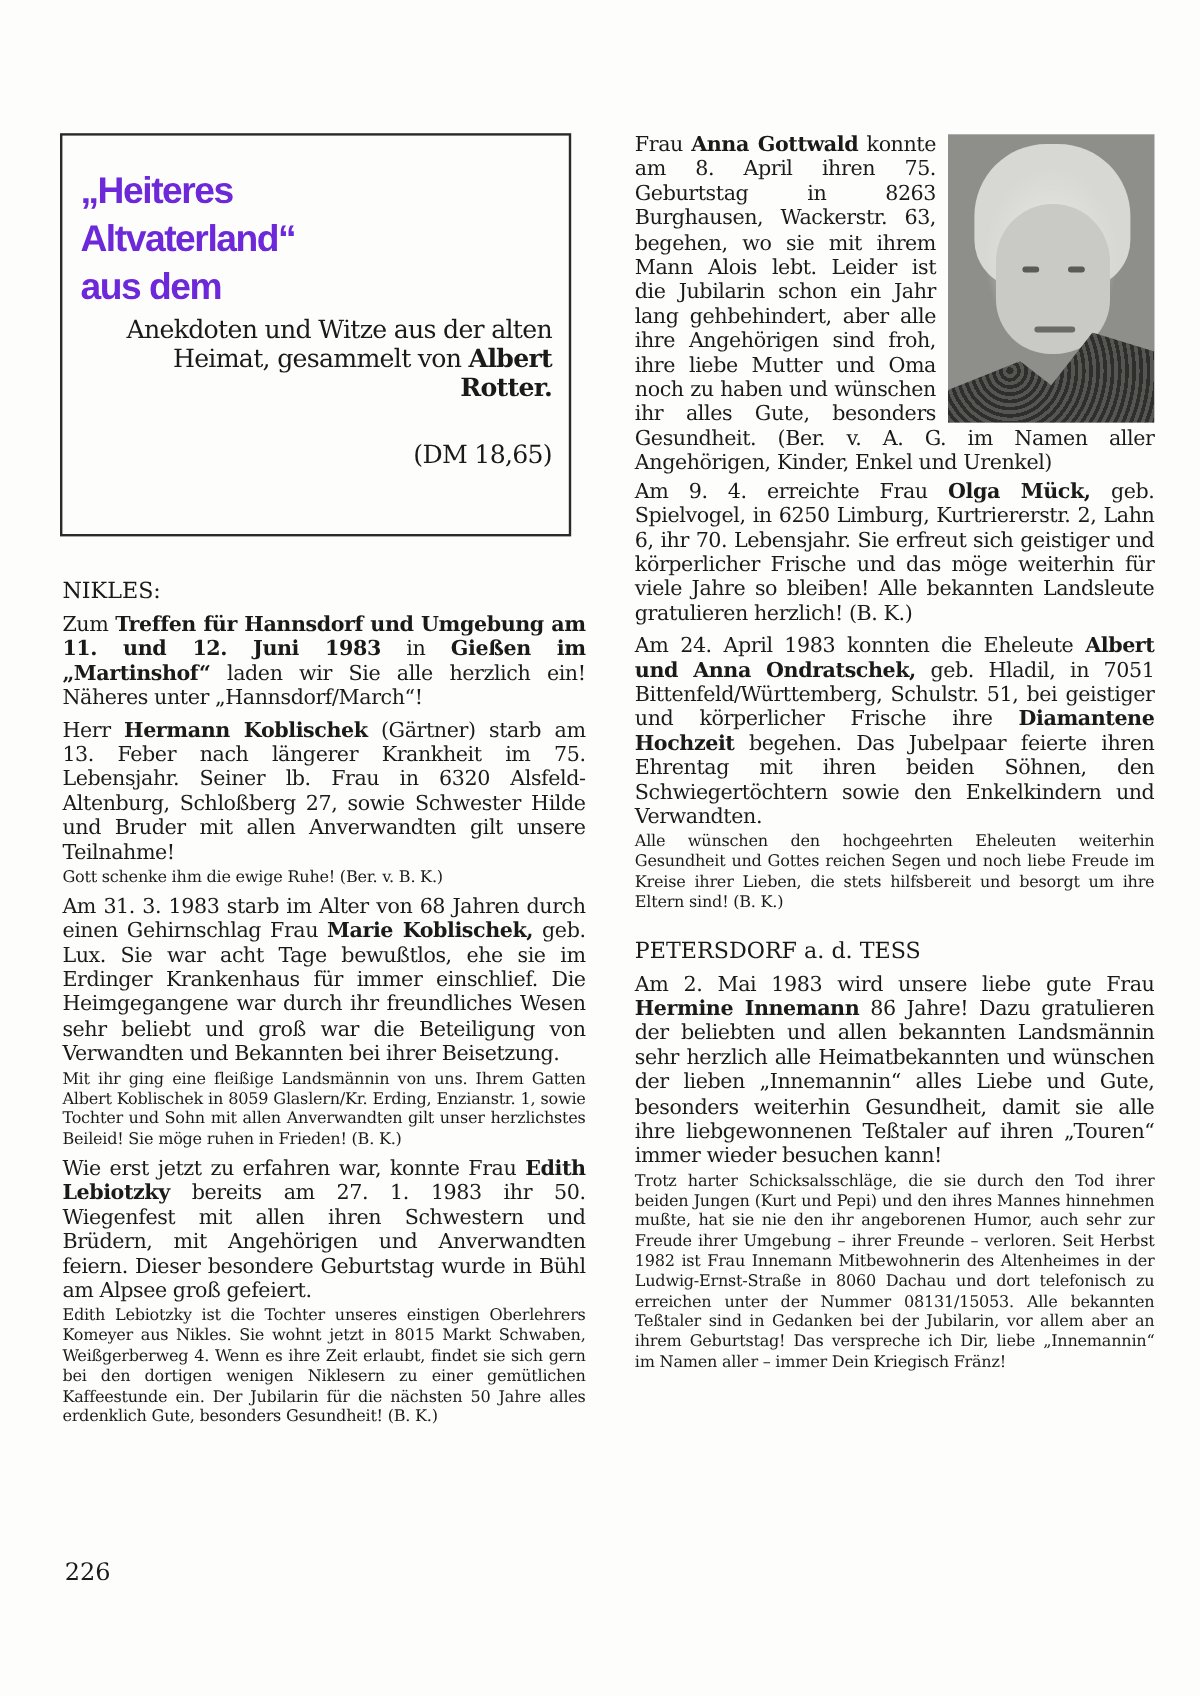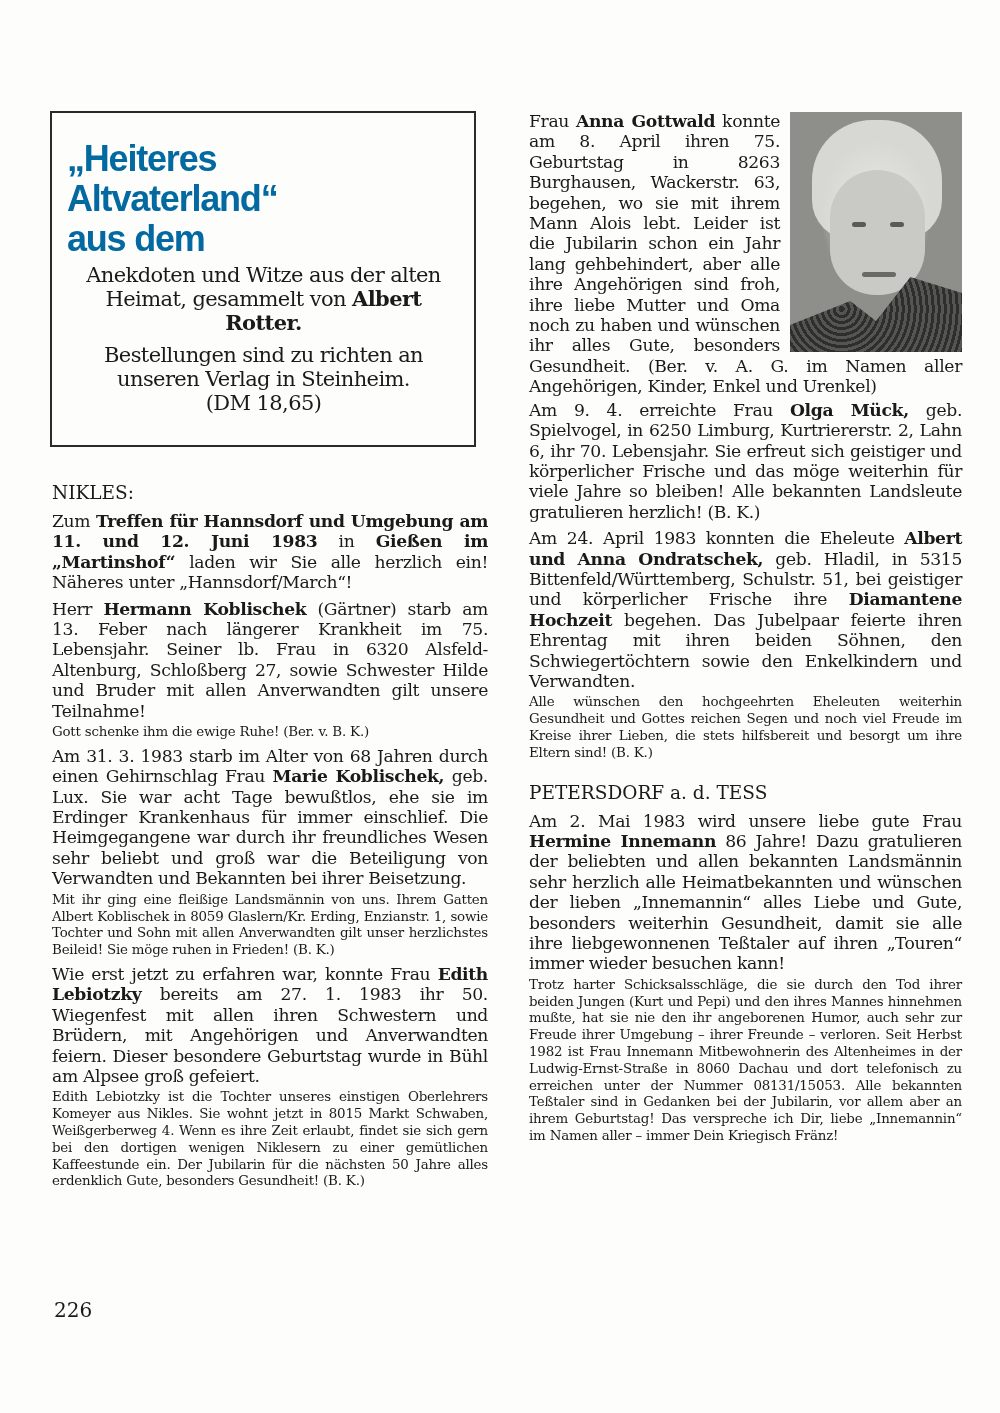--- a/index.html
+++ b/index.html
@@ -9,21 +9,21 @@
   }
   .col { position: absolute; }
   #left { left: 52px; top: 111px; width: 436px; }
   #right { left: 529px; top: 111px; width: 433px; }
   .box {
     position: relative; left: -2px; width: 426px; height: 336px;
     border: 2.5px solid #2a2a2a; box-sizing: border-box; padding: 26px 14px 0 15px;
   }
   .box-title {
     font-family: "Liberation Sans", "DejaVu Sans", sans-serif; font-weight: bold;
-    font-size: 36px; line-height: 40px; letter-spacing: -1.2px; margin: 0 0 4px 0; color: #0369a1;
+    font-size: 31px; line-height: 40px; letter-spacing: -1.2px; margin: 0 0 4px 0; color: #6d28d9;
   }
   .box-text { font-size: 21px; line-height: 24px; margin: 0 0 8px 0; font-family: "DejaVu Serif", serif; letter-spacing: -0.6px; }
   .section-head { font-size: 18.5px; font-weight: normal; margin: 0 0 6px 0; line-height: 24px; }
   p { margin: 0; text-align: justify; }
   .big { font-size: 17.2px; line-height: 20.4px; letter-spacing: -0.35px; margin-bottom: 3px; }
   .small { font-size: 13.4px; line-height: 16.8px; letter-spacing: -0.2px; margin-bottom: 5px; }
   .big + .big { margin-top: 6px; }
   b { font-weight: bold; }
   .photo {
     float: right; width: 172px; height: 240px; margin: 1px 0 2px 10px;
@@ -33,34 +33,34 @@
   }
   .photo .hair { position:absolute; left: 22px; top: 8px; width: 130px; height: 120px; border-radius: 60px 60px 40px 40px; background: #e4e4e0; opacity: .85; }
   .photo .face { position:absolute; left: 40px; top: 58px; width: 95px; height: 125px; border-radius: 48px 48px 46px 46px; background: #c9c9c5; }
   .photo .eye1, .photo .eye2 { position:absolute; top: 110px; width: 14px; height: 5px; background:#5a5a56; border-radius: 3px; }
   .photo .eye1 { left: 62px; } .photo .eye2 { left: 100px; }
   .photo .mouth { position:absolute; left: 72px; top: 160px; width: 34px; height: 5px; background:#6a6a66; border-radius: 3px; }
   .photo .dress { position:absolute; left: 0; top: 165px; width: 172px; height: 80px;
     background: repeating-radial-gradient(circle at 30% 40%, #2e2e2c 0 3px, #555552 3px 6px);
     clip-path: polygon(0 60%, 35% 30%, 50% 55%, 70% 0, 100% 20%, 100% 100%, 0 100%); }
   .pagenum { position: absolute; left: 54px; top: 1298px; font-size: 20px; }
-  .hyphless { text-align: center; }
+  .hyphless { text-align: right; }
 </style>
 </head>
 <body>
 
 <div class="col" id="left">
   <div class="box">
     <div class="box-title">
       <div>„Heiteres</div>
       <div>Altvaterland“</div>
       <div>aus dem</div>
     </div>
     <p class="box-text hyphless"><span>Anekdoten und Witze aus der alten Heimat, gesammelt von </span><b>Albert Rotter.</b></p>
-    <p class="box-text hyphless"><span>Bestellungen sind zu richten an unseren Verlag in Steinheim.</span><br><span>(DM 18,65)</span></p>
+    <p class="box-text hyphless"><br><span>(DM 18,65)</span></p>
   </div>
 
   <div style="height:34px"></div>
   <div class="section-head">NIKLES:</div>
 
   <p class="big"><span>Zum </span><b>Treffen für Hannsdorf und Umgebung am 11. und 12. Juni 1983</b><span> in </span><b>Gießen im „Martinshof“</b><span> laden wir Sie alle herzlich ein! Näheres unter „Hannsdorf/March“!</span></p>
 
   <p class="big"><span>Herr </span><b>Hermann Koblischek</b><span> (Gärtner) starb am 13. Feber nach längerer Krankheit im 75. Lebensjahr. Seiner lb. Frau in 6320 Alsfeld-Altenburg, Schloßberg 27, sowie Schwester Hilde und Bruder mit allen Anverwandten gilt unsere Teilnahme!</span></p>
   <p class="small">Gott schenke ihm die ewige Ruhe! (Ber. v. B. K.)</p>
 
@@ -78,22 +78,22 @@
     <div class="eye1"></div>
     <div class="eye2"></div>
     <div class="mouth"></div>
     <div class="dress"></div>
   </div>
   <p class="big"><span>Frau </span><b>Anna Gottwald</b><span> konnte am 8. April ihren 75. Geburtstag in 8263 Burghausen, Wackerstr. 63, begehen, wo sie mit ihrem Mann Alois lebt. Leider ist die Jubilarin schon ein Jahr lang gehbehindert, aber alle ihre Angehörigen sind froh, ihre liebe Mutter und Oma noch zu haben und wünschen ihr alles Gute, besonders Gesundheit. (Ber. v. A. G. im Namen aller Angehörigen, Kinder, Enkel und Urenkel)</span></p>
   <div style="clear:both"></div>
 
   <p class="big"><span>Am 9. 4. erreichte Frau </span><b>Olga Mück,</b><span> geb. Spielvogel, in 6250 Limburg, Kurtriererstr. 2, Lahn 6, ihr 70. Lebensjahr. Sie erfreut sich geistiger und körperlicher Frische und das möge weiterhin für viele Jahre so bleiben! Alle bekannten Landsleute gratulieren herzlich! (B. K.)</span></p>
 
-  <p class="big"><span>Am 24. April 1983 konnten die Eheleute </span><b>Albert und Anna Ondratschek,</b><span> geb. Hladil, in 5315 Bittenfeld/Württemberg, Schulstr. 51, bei geistiger und körperlicher Frische ihre </span><b>Diamantene Hochzeit</b><span> begehen. Das Jubelpaar feierte ihren Ehrentag mit ihren beiden Söhnen, den Schwiegertöchtern sowie den Enkelkindern und Verwandten.</span></p>
-  <p class="small">Alle wünschen den hochgeehrten Eheleuten weiterhin Gesundheit und Gottes reichen Segen und noch viel Freude im Kreise ihrer Lieben, die stets hilfsbereit und besorgt um ihre Eltern sind! (B. K.)</p>
+  <p class="big"><span>Am 24. April 1983 konnten die Eheleute </span><b>Albert und Anna Ondratschek,</b><span> geb. Hladil, in 7051 Bittenfeld/Württemberg, Schulstr. 51, bei geistiger und körperlicher Frische ihre </span><b>Diamantene Hochzeit</b><span> begehen. Das Jubelpaar feierte ihren Ehrentag mit ihren beiden Söhnen, den Schwiegertöchtern sowie den Enkelkindern und Verwandten.</span></p>
+  <p class="small">Alle wünschen den hochgeehrten Eheleuten weiterhin Gesundheit und Gottes reichen Segen und noch liebe Freude im Kreise ihrer Lieben, die stets hilfsbereit und besorgt um ihre Eltern sind! (B. K.)</p>
 
   <div style="height:14px"></div>
   <div class="section-head">PETERSDORF a. d. TESS</div>
 
   <p class="big"><span>Am 2. Mai 1983 wird unsere liebe gute Frau </span><b>Hermine Innemann</b><span> 86 Jahre! Dazu gratulieren der beliebten und allen bekannten Landsmännin sehr herzlich alle Heimatbekannten und wünschen der lieben „Innemannin“ alles Liebe und Gute, besonders weiterhin Gesundheit, damit sie alle ihre liebgewonnenen Teßtaler auf ihren „Touren“ immer wieder besuchen kann!</span></p>
   <p class="small">Trotz harter Schicksalsschläge, die sie durch den Tod ihrer beiden Jungen (Kurt und Pepi) und den ihres Mannes hinnehmen mußte, hat sie nie den ihr angeborenen Humor, auch sehr zur Freude ihrer Umgebung – ihrer Freunde – verloren. Seit Herbst 1982 ist Frau Innemann Mitbewohnerin des Altenheimes in der Ludwig-Ernst-Straße in 8060 Dachau und dort telefonisch zu erreichen unter der Nummer 08131/15053. Alle bekannten Teßtaler sind in Gedanken bei der Jubilarin, vor allem aber an ihrem Geburtstag! Das verspreche ich Dir, liebe „Innemannin“ im Namen aller – immer Dein Kriegisch Fränz!</p>
 </div>
 
 <div class="pagenum">226</div>
 

